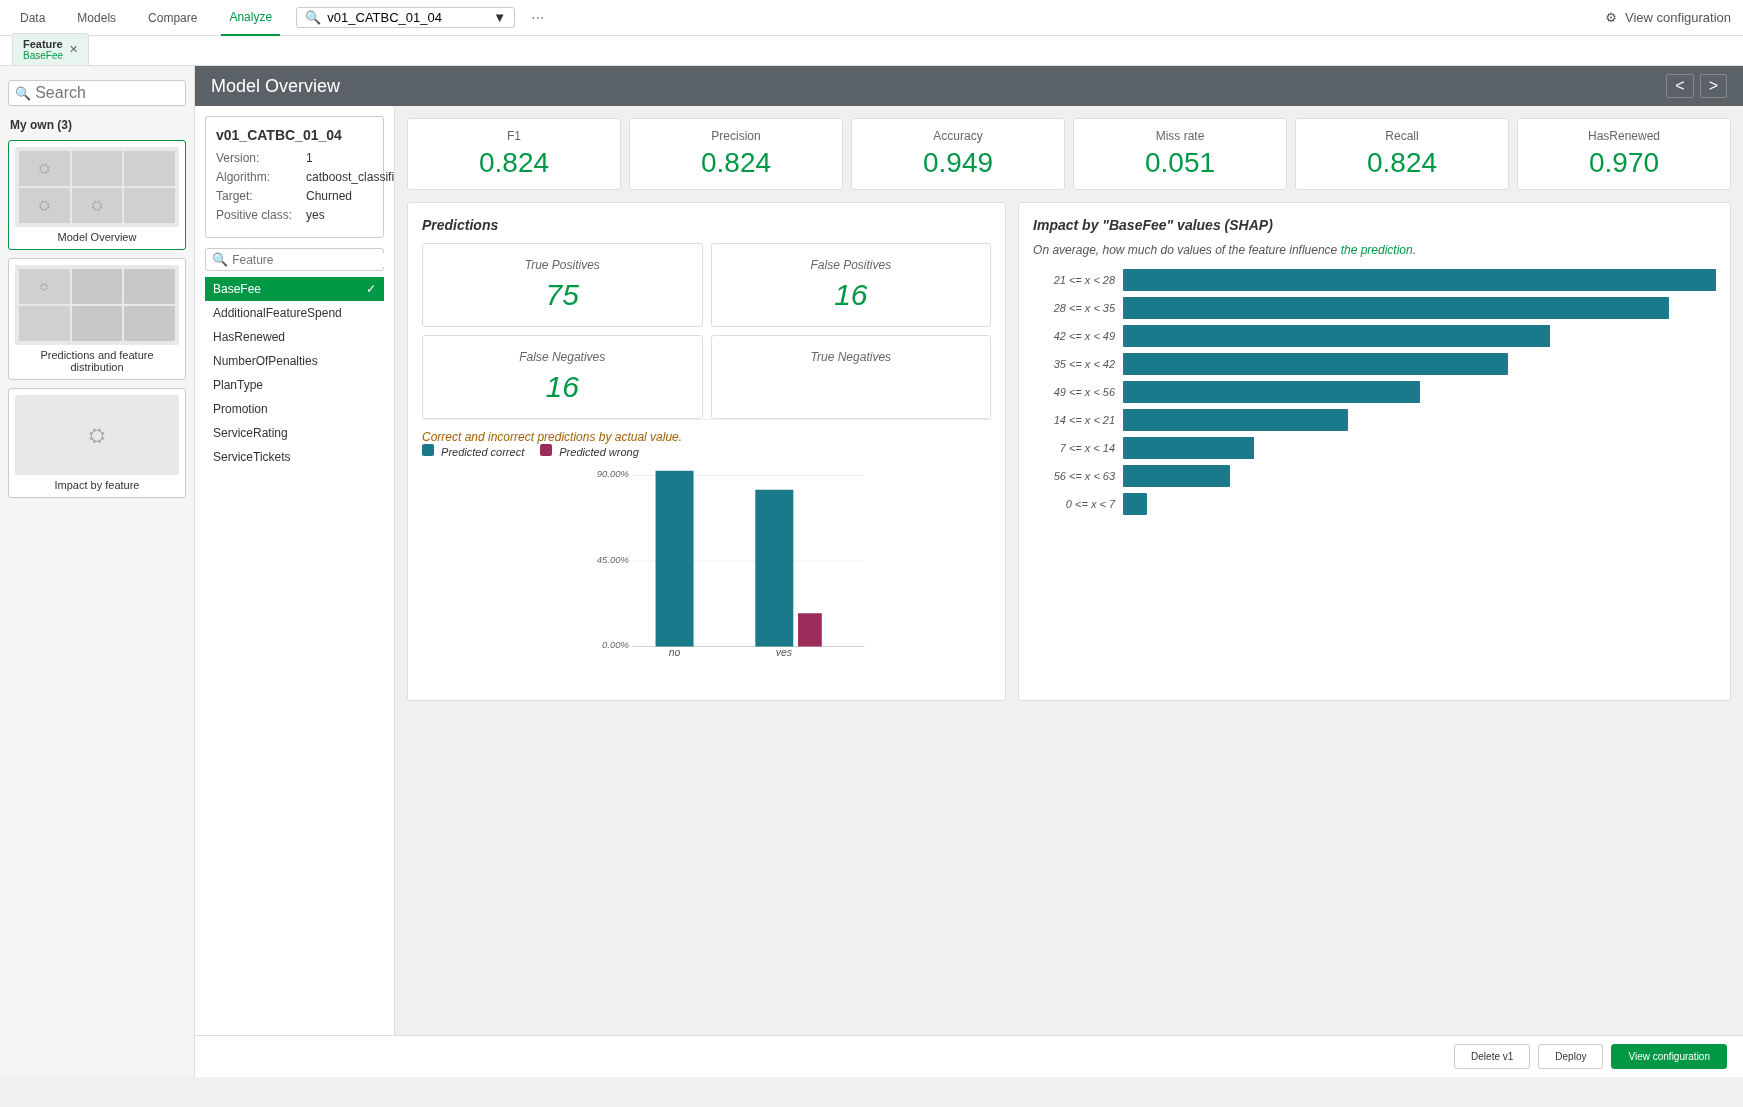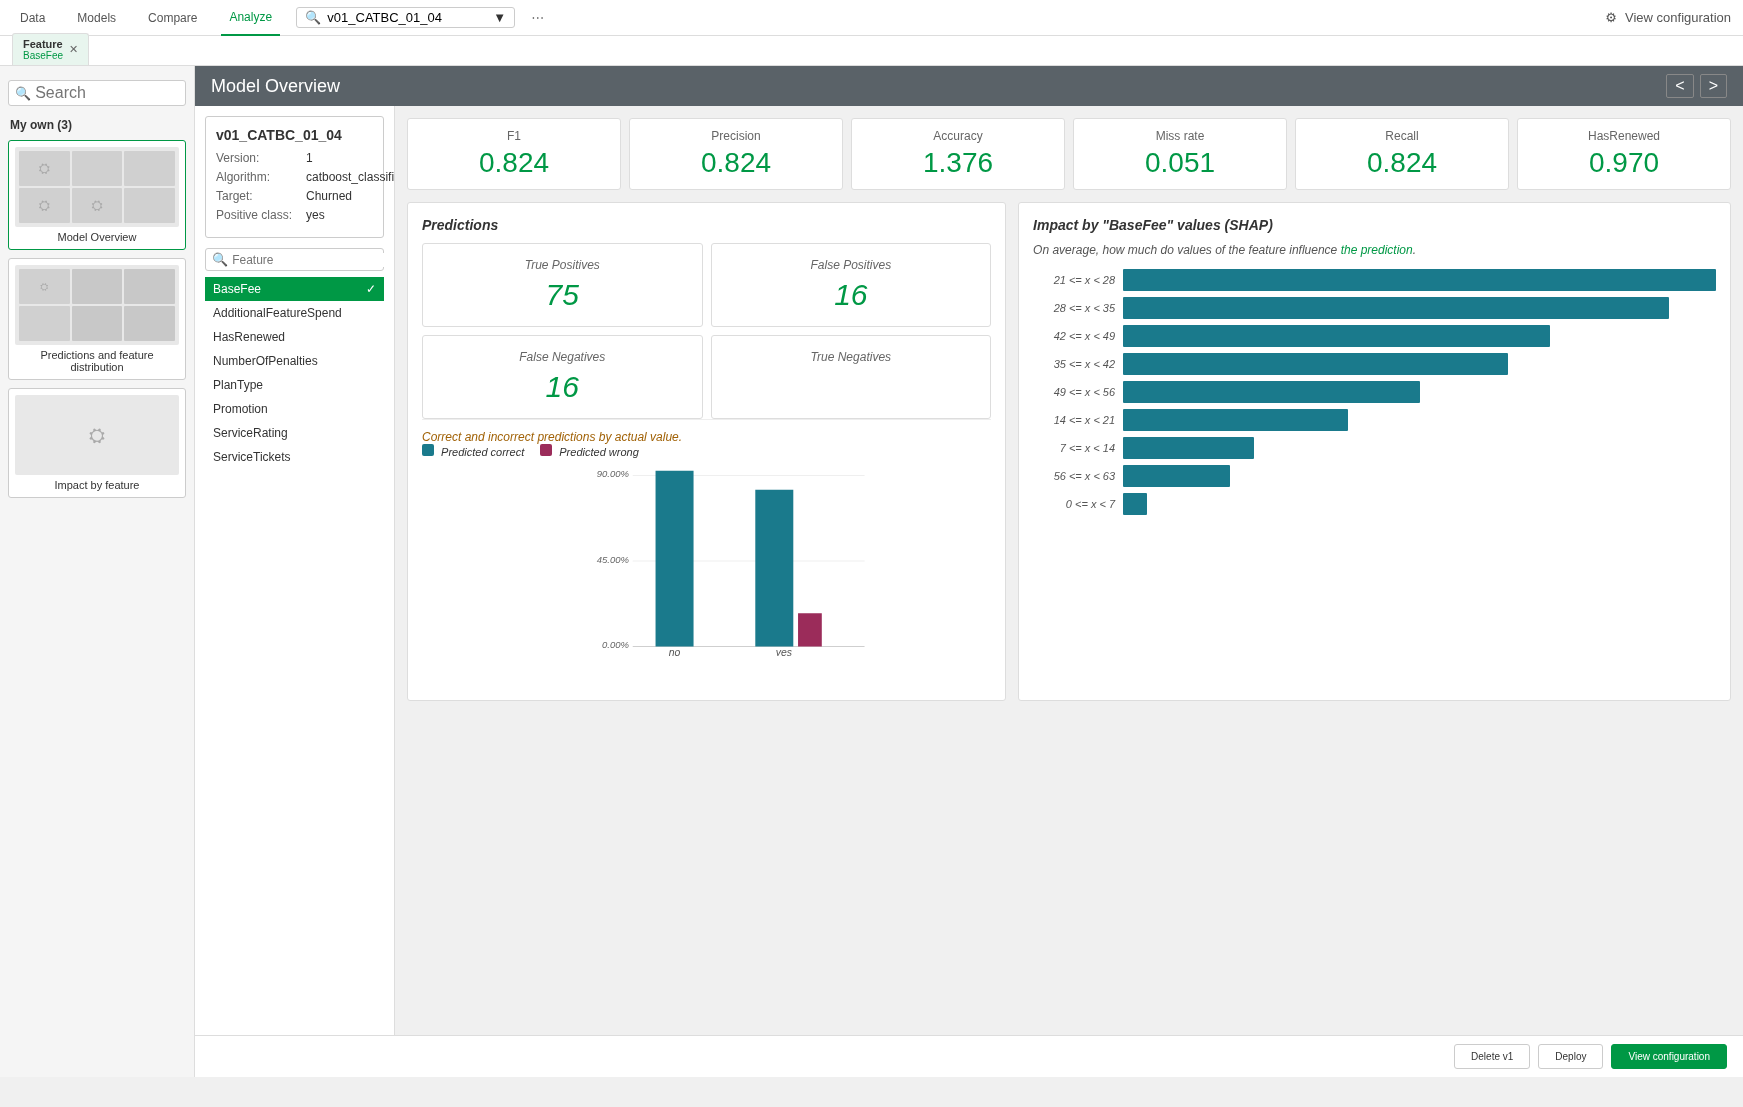--- a/index.html
+++ b/index.html
@@ -267,21 +267,21 @@
           <div class="metric-card">
             <div class="metric-label">F1</div>
             <div class="metric-value">0.824</div>
           </div>
           <div class="metric-card">
             <div class="metric-label">Precision</div>
             <div class="metric-value">0.824</div>
           </div>
           <div class="metric-card">
             <div class="metric-label">Accuracy</div>
-            <div class="metric-value">1.376</div>
+            <div class="metric-value">0.949</div>
           </div>
           <div class="metric-card">
             <div class="metric-label">Miss rate</div>
             <div class="metric-value">0.051</div>
           </div>
           <div class="metric-card">
             <div class="metric-label">Recall</div>
             <div class="metric-value">0.824</div>
           </div>
           <div class="metric-card">

